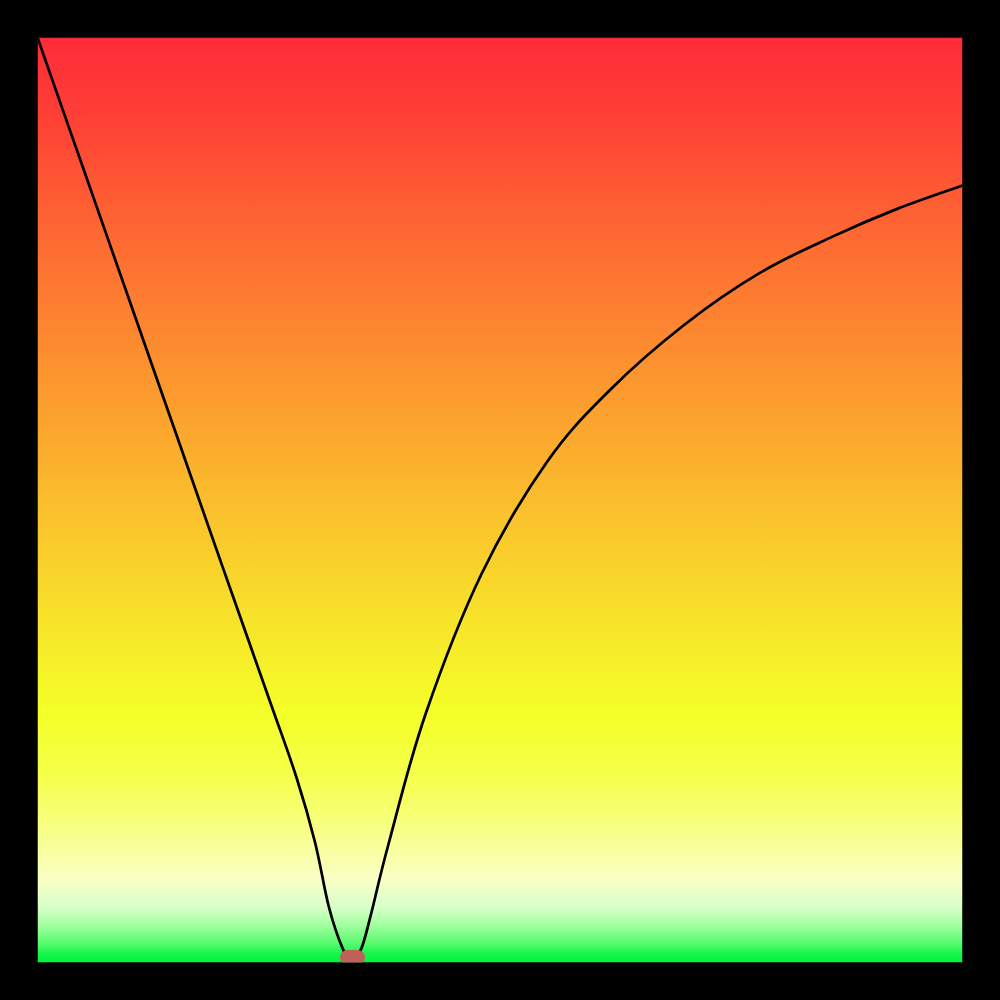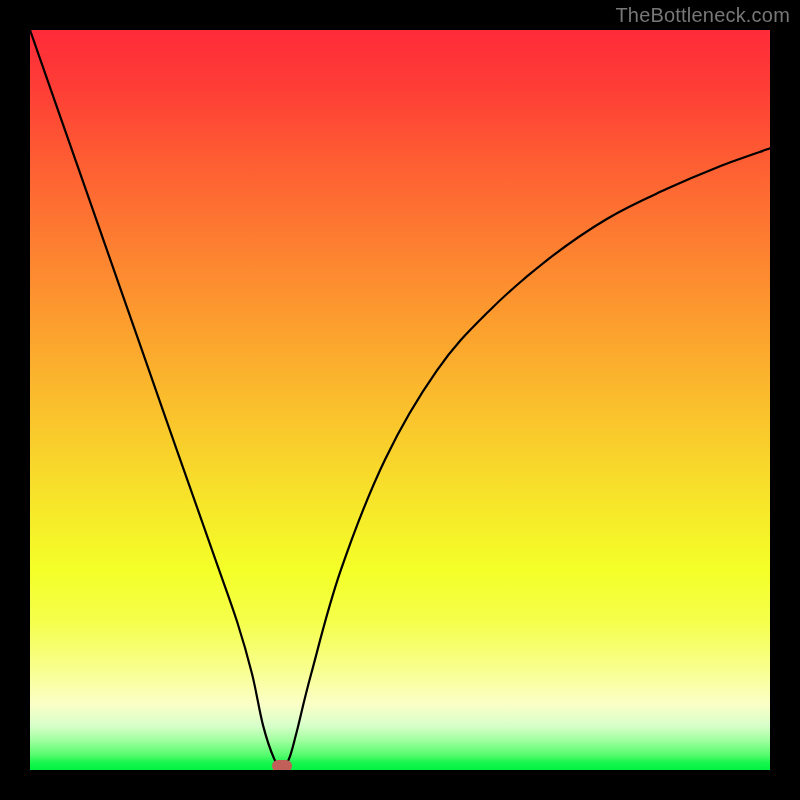--- a/index.html
+++ b/index.html
@@ -79,14 +79,13 @@
   <div class="plot-area">
     <div class="gradient-bg"></div>
 
     <svg class="curve-svg" viewBox="0 0 740 740" preserveAspectRatio="none">
       <path id="curve-path" d="M 0 0 C 6.66 19.04760000000001, 23.68 67.72480000000004, 37 105.82000000000005 C 50.32 143.91520000000006, 60.68 173.5448, 74 211.64 C 87.32 249.73519999999996, 97.68 279.36479999999995, 111 317.46 C 124.32 355.5552, 134.68 385.31800000000004, 148 423.28000000000003 C 161.32 461.242, 174.344 497.9904, 185 528.36 C 195.656 558.7296, 200.54000000000002 571.2208, 207.20000000000002 592 C 213.86 612.7792, 217.338 625.1519999999999, 222 643.8 C 226.662 662.448, 229.10399999999998 680.282, 233.1 695.6 C 237.096 710.918, 240.87 721.1744, 244.20000000000002 728.9 C 247.53000000000003 736.6256, 248.93600000000004 738.52, 251.60000000000002 738.52 C 254.264 738.52, 256.336 735.2936, 259 728.9 C 261.664 722.5064, 262.404 718.318, 266.4 703 C 270.39599999999996 687.682, 273.20799999999997 673.1039999999999, 281.2 643.8 C 289.192 614.496, 297.48 578.8280000000001, 310.8 540.2 C 324.12 501.57200000000006, 337.88399999999996 465.164, 355.2 429.2 C 372.516 393.236, 388.35200000000003 367.03999999999996, 407.00000000000006 340.4 C 425.6480000000001 313.76, 438.82000000000005 301.17999999999995, 458.8 281.2 C 478.78 261.22, 496.688 246.05, 518 229.40000000000003 C 539.312 212.75000000000006, 555.888 201.35400000000004, 577.2 188.70000000000005 C 598.5120000000001 176.04600000000005, 616.42 168.424, 636.4 159.10000000000002 C 656.38 149.77600000000004, 669.552 144.2260000000001, 688.2 136.9000000000001 C 706.8480000000001 129.57400000000007, 730.676 121.73, 740 118.39999999999998" fill="none" stroke="#000" stroke-width="2.2" stroke-linejoin="round" stroke-linecap="round"></path>
     </svg>
 
     <div id="marker" class="marker" style="left: 251.6px; top: 736.3px;"></div>
   </div>
 
-  <div class="watermark">TheBottleneck.com</div>
 </div>
 
 </body></html>

